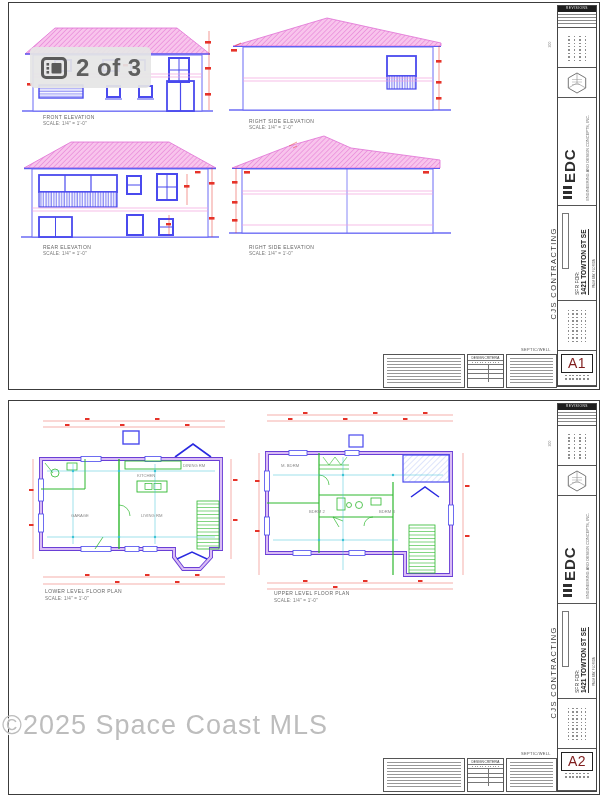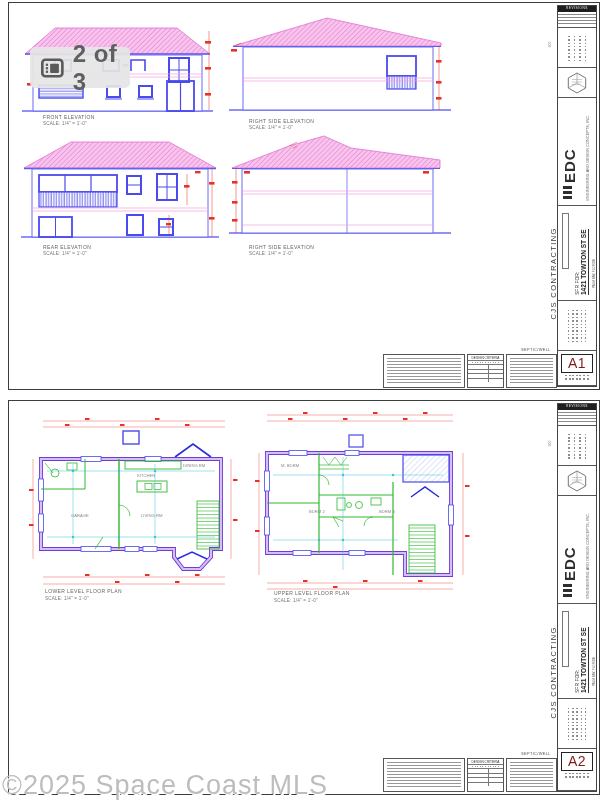--- a/index.html
+++ b/index.html
@@ -41,23 +41,23 @@
 #sheet1 .bb{top:351px}
 #sheet2 .bb{top:357px}
 .nbox{border:.8px solid #555;flex:1;padding:3px;background:repeating-linear-gradient(180deg,#979797 0 .9px,transparent .9px 3px) content-box}
 .nbox.left{flex:0 0 82px}
 .dcbox{border:.8px solid #555;flex:0 0 37px;overflow:hidden}
 .dchdr{font-size:3.2px;text-align:center;color:#2f2f2f;padding-top:1px;white-space:nowrap;overflow:hidden}
 .dcsub{height:4px;border-top:.6px solid #777;background:repeating-linear-gradient(90deg,#999 0 1px,transparent 1px 2.6px) content-box;padding:1px 4px}
 .dcrow{height:4.6px;border-top:.6px solid #777;position:relative}
 .dcrow::after{content:"";position:absolute;left:58%;top:0;bottom:0;border-left:.6px solid #777}
 
-.badge{position:absolute;left:30px;top:47px;width:100px;height:41px;background:rgba(229,229,229,.93);border-radius:5px;display:flex;align-items:center;gap:9px;padding-left:11px;z-index:50}
+.badge{position:absolute;left:30px;top:47px;width:121px;height:41px;background:rgba(229,229,229,.93);border-radius:5px;display:flex;align-items:center;gap:9px;padding-left:11px;z-index:50}
 .badge-label{font-size:24px;font-weight:bold;color:#5f5f5f;letter-spacing:.5px}
-.watermark{position:absolute;left:2px;top:770px;font-size:27px;letter-spacing:1px;color:#bdbdbd;text-shadow:1.5px 1.5px 0 #ffffff;z-index:50}
+.watermark{position:absolute;left:2px;top:710px;font-size:27px;letter-spacing:1px;color:#bdbdbd;text-shadow:1.5px 1.5px 0 #ffffff;z-index:50}
 </style>
 </head>
 <body>
 
 <svg width="0" height="0" style="position:absolute">
 <defs>
 <pattern id="roofHatch" width="3.5" height="3.5" patternUnits="userSpaceOnUse" patternTransform="rotate(45)">
 <rect width="3.5" height="3.5" fill="#f8c4ec"></rect>
         <line x1="0" y1="0" x2="0" y2="3.5" stroke="#df68d0" stroke-width="0.9"></line>
 </pattern>

